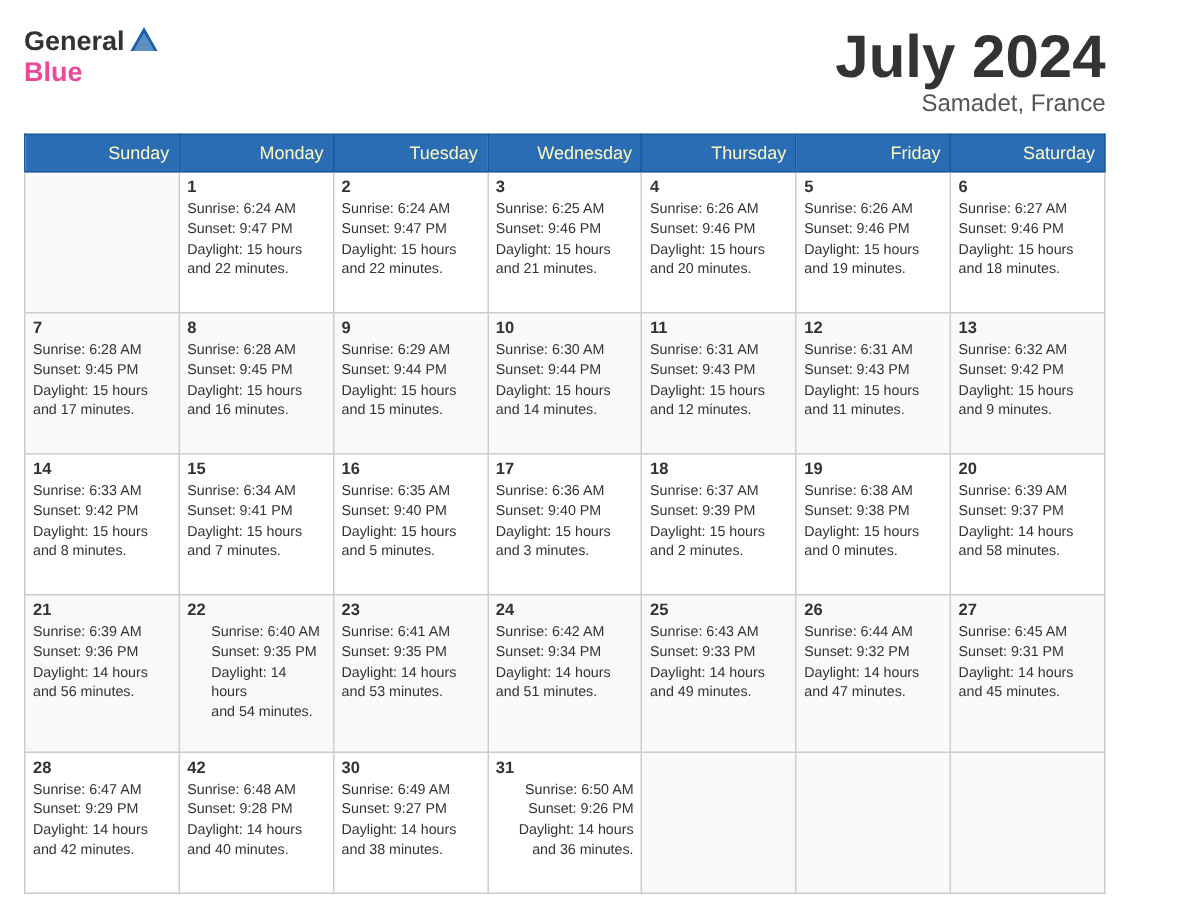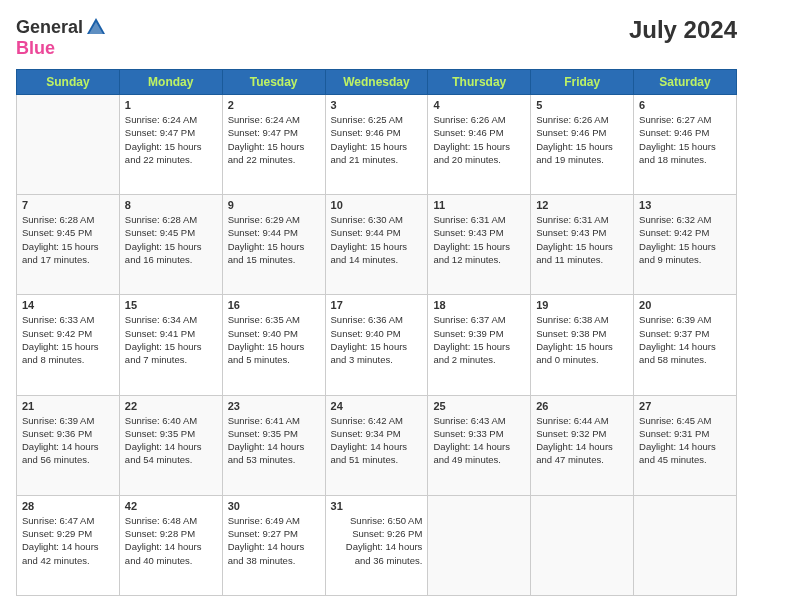--- a/index.html
+++ b/index.html
@@ -40,40 +40,40 @@
     }
     .logo-blue {
       font-size: 18px;
       font-weight: bold;
       color: #ec4899;
     }
     .title-block {
       text-align: right;
     }
     .month-year {
-      font-size: 24px;
+      font-size: 40px;
       font-weight: bold;
       color: #333;
     }
     .location {
       font-size: 16px;
       color: #555;
     }
     .calendar-table {
       width: 100%;
       border-collapse: collapse;
       flex: 1;
     }
     .calendar-table th {
       background-color: #2a6db5;
-      color: #bef264;
-      text-align: center;
+      color: #fef9c3;
+      text-align: right;
       padding: 5px 6px;
       font-size: 12px;
-      font-weight: bold;
+      font-weight: normal;
       border: 1px solid #1a5a9a;
     }
     .calendar-table td {
       border: 1px solid #ccc;
       vertical-align: top;
       padding: 4px 5px;
       font-size: 9.5px;
       color: #333;
       width: calc(100% / 7);
       height: 80px;
@@ -105,20 +105,21 @@
         <span class="logo-general">General</span>
         <svg width="22" height="22" viewBox="0 0 22 22">
           <polygon points="11,2 20,18 2,18" fill="#1a5fa8"></polygon>
           <polygon points="11,6 18,18 4,18" fill="#fff" opacity="0.3"></polygon>
         </svg>
       </div>
       <span class="logo-blue">Blue</span>
     </div>
     <div class="title-block">
       <div class="month-year">July 2024</div>
+      <div class="location">Samadet, France</div>
     </div>
   </div>
 
   <table class="calendar-table">
     <thead>
       <tr>
       <th>Sunday</th>
           <th>Monday</th>
           <th>Tuesday</th>
           <th>Wednesday</th>
@@ -278,21 +279,21 @@
         <tr>
           <td>
             <span class="day-number">21</span>
             <div class="day-info" style="white-space: pre-line;">Sunrise: 6:39 AM
 Sunset: 9:36 PM
 Daylight: 14 hours
 and 56 minutes.</div>
           </td>
           <td>
             <span class="day-number">22</span>
-            <div class="day-info" style="white-space: pre-line;">Sunrise: 6:40 AM
+            <div class="day-info" style="white-space: pre-line; margin-left: 16px;">Sunrise: 6:40 AM
 Sunset: 9:35 PM
 Daylight: 14 hours
 and 54 minutes.</div>
           </td>
           <td>
             <span class="day-number">23</span>
             <div class="day-info" style="white-space: pre-line;">Sunrise: 6:41 AM
 Sunset: 9:35 PM
 Daylight: 14 hours
 and 53 minutes.</div>

